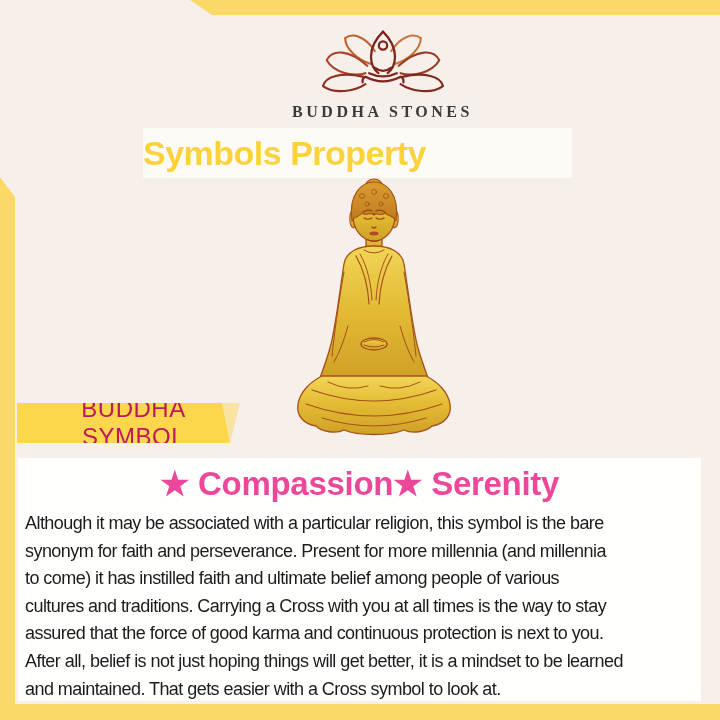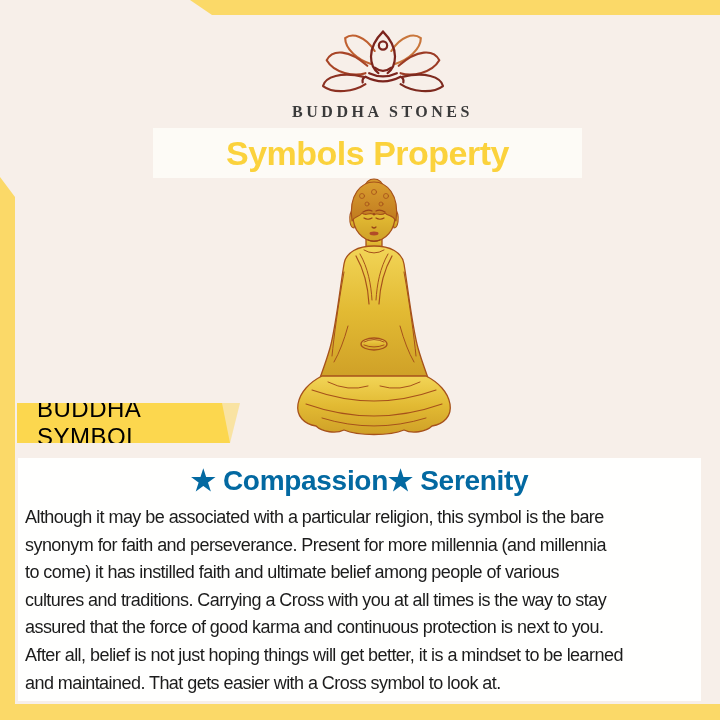--- a/index.html
+++ b/index.html
@@ -20,22 +20,22 @@
   
   .logo-wrap { position:absolute; top:27px; left:0; width:100%; text-align:center; }
   .logo-svg  { width:150px; height:72px; display:block; margin:0 auto; }
   .brand-name {
     margin-top:4px; font-family:"Liberation Serif", serif;
     font-size:16px; letter-spacing:3.5px; color:#3a3a3a; font-weight:600;
   }
 
   
   .title-banner {
-    position:absolute; left:153px; top:128px; width:429px; height:50px;
-    background:#fdfbf6; display:flex; align-items:center; justify-content:center;
+    position:absolute; left:143px; top:128px; width:429px; height:50px;
+    background:#fdfbf6; display:flex; align-items:center; 
   }
   .title-banner .title-text {
     font-size:34px; font-weight:bold; color:#fbd23c; letter-spacing:-0.5px;
   }
 
   
   .buddha-wrap { position:absolute; left:282px; top:176px; width:180px; height:260px; }
   .buddha-wrap svg { width:100%; height:100%; display:block; }
 
   
@@ -43,31 +43,31 @@
     position:absolute; left:17px; top:403px; width:223px; height:40px;
     background:#fbd968; opacity:0.55;
     clip-path:polygon(0 0,100% 0,calc(100% - 10px) 100%,0 100%);
   }
   .badge-main {
     position:absolute; left:17px; top:403px; width:213px; height:40px;
     background:#fcd74e; clip-path:polygon(0 0,calc(100% - 8px) 0,100% 100%,0 100%);
     display:flex; align-items:center; padding-left:20px; box-sizing:border-box;
   }
   .badge-main .badge-text {
-    color:#000000; font-size:24px; font-weight:500; letter-spacing:0.5px;
+    color:#be185d; font-size:24px; font-weight:500; letter-spacing:0.5px;text-align:center;
   }
 
   
   .content-panel {
     position:absolute; left:18px; top:458px; width:683px; height:243px;
     background:#fffffe;
   }
   .content-heading {
     margin:6px 0 0 0; text-align:center;
-    font-size:28px; font-weight:bold; color:#0369a1; letter-spacing:-0.3px;
+    font-size:33px; font-weight:bold; color:#ec4899; letter-spacing:-0.3px;
   }
   .content-body {
     margin:7px 11px 0 7px;
     font-size:18px; line-height:27.6px; letter-spacing:-0.55px;
     color:#1c1c1c; white-space:pre-line;
   }
 </style>
 </head>
 <body>
 

